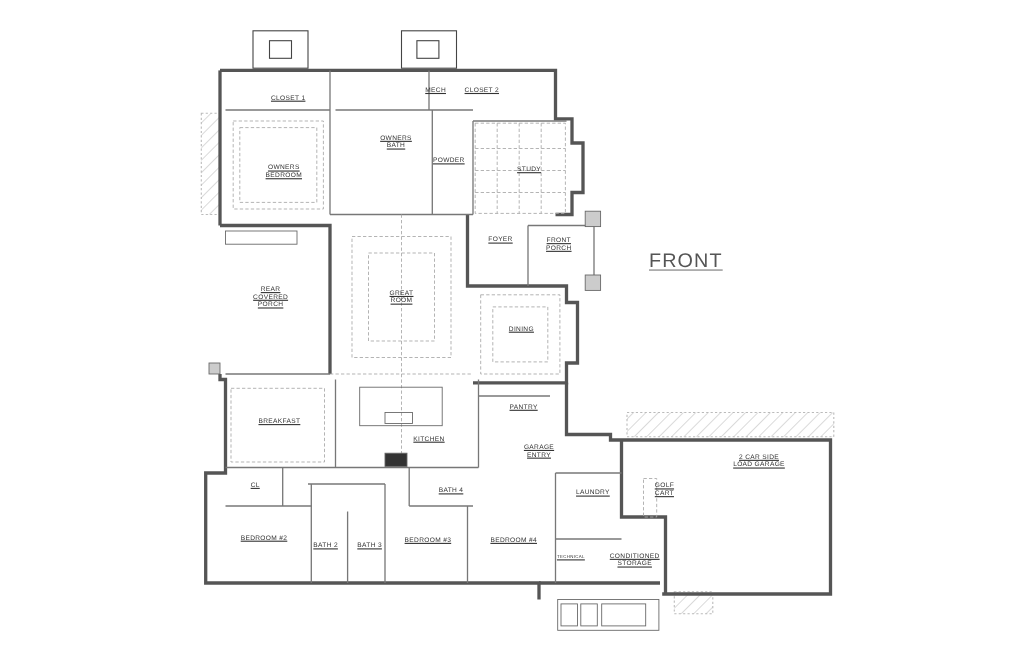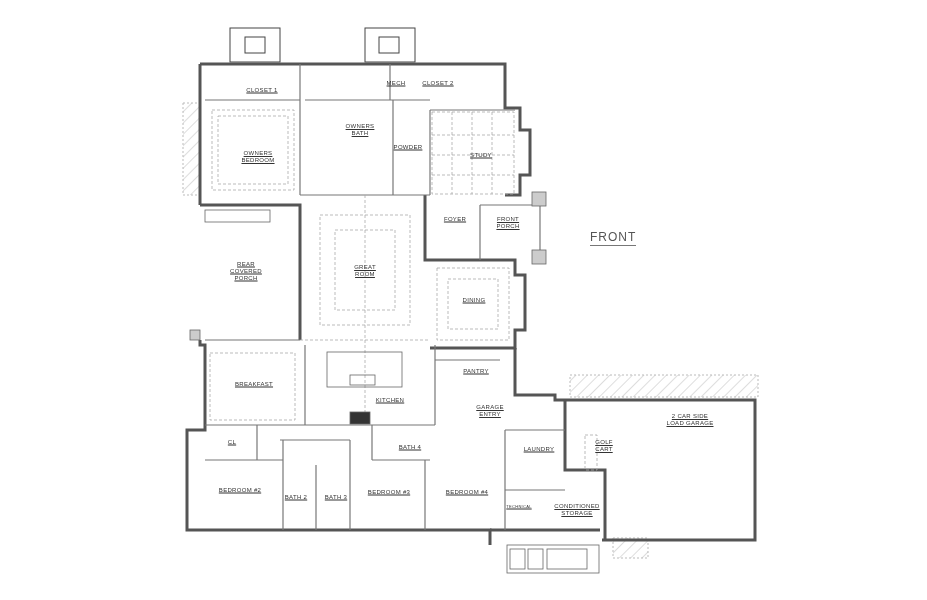--- a/index.html
+++ b/index.html
@@ -1,19 +1,19 @@
 <!DOCTYPE html>
 <html><head>
 <meta charset="utf-8">
 <style>
   html,body{margin:0;padding:0;background:#fff;}
   body{width:927px;height:600px;position:relative;overflow:hidden;font-family:"Liberation Sans",sans-serif;}
   svg{position:absolute;left:0;top:0;}
   .lbl{position:absolute;font-size:6px;color:#333;text-decoration:underline;text-align:center;line-height:7px;letter-spacing:0.3px;white-space:pre;transform:translate(-50%,-50%);}
-  .front{position:absolute;left:590px;top:230px;font-size:12px;color:#555;letter-spacing:1px;border-bottom:1px solid #777;line-height:15px;}
+  .front{position:absolute;left:590px;top:230px;font-size:18px;color:#555;letter-spacing:1px;border-bottom:1px solid #777;line-height:15px;}
 </style>
 </head>
 <body>
 
 <svg width="927" height="600" viewBox="0 0 927 600">
   <g fill="none" stroke="#444" stroke-width="1">
 
     <rect x="230" y="28" width="50" height="34"></rect>
     <rect x="245" y="37" width="20" height="16"></rect>
     <rect x="365" y="28" width="50" height="34"></rect>

